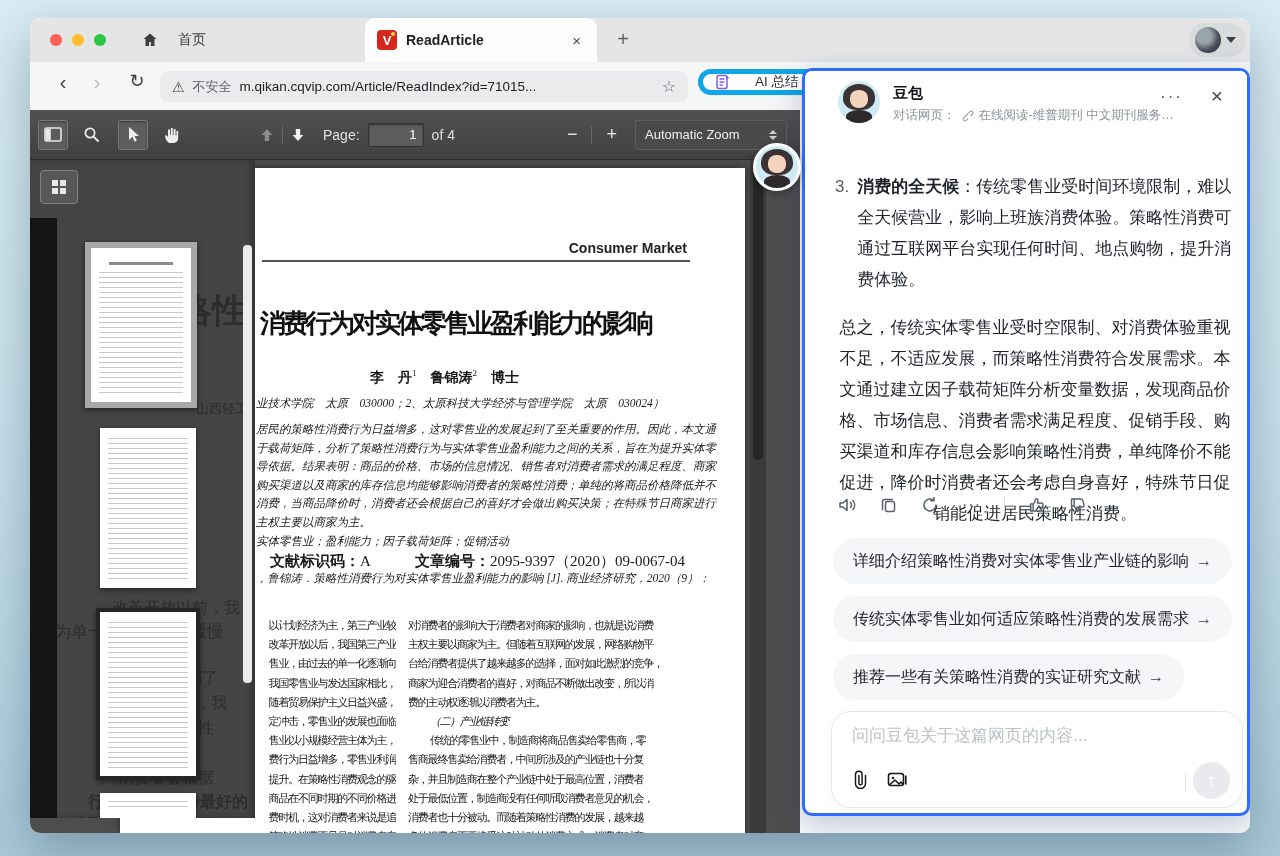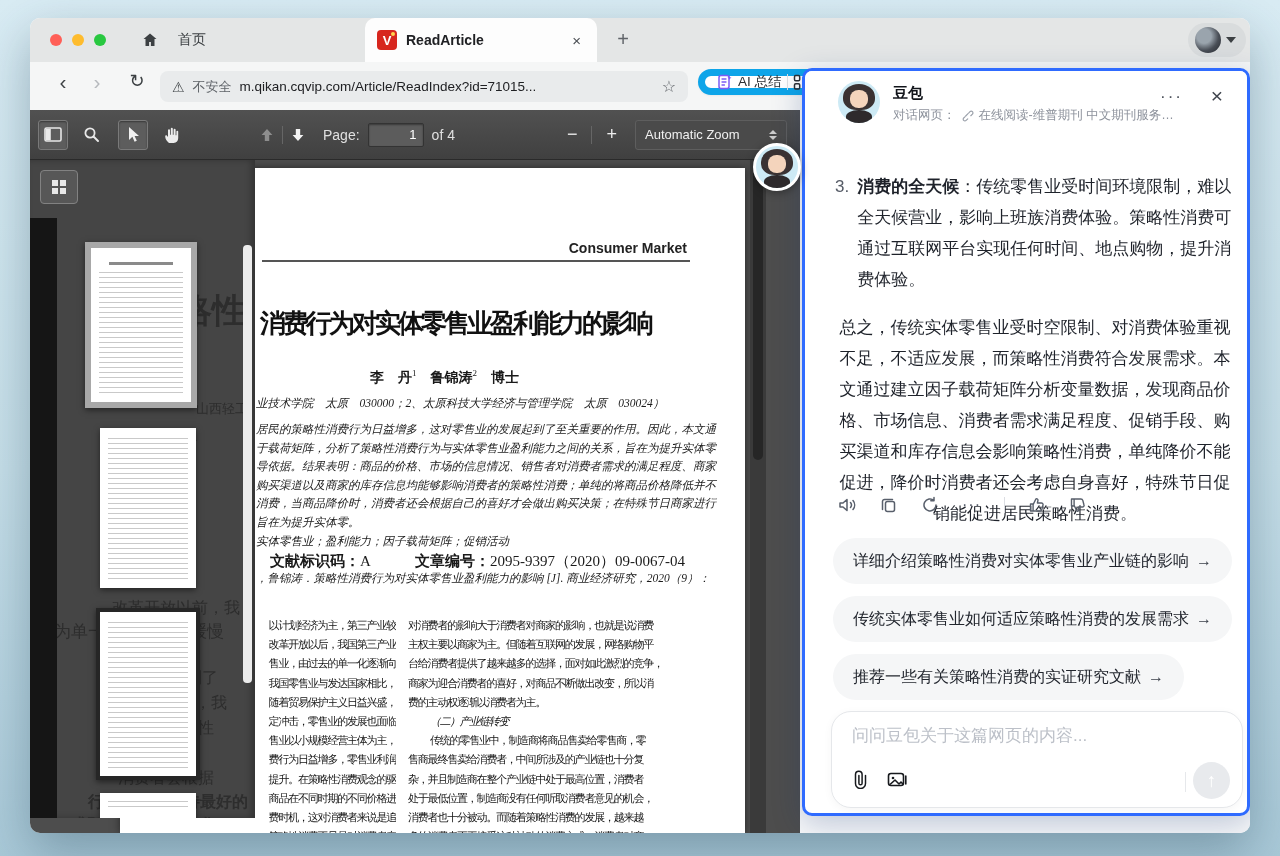--- a/index.html
+++ b/index.html
@@ -24,21 +24,21 @@
   .caret { width:0; height:0; border-left:5px solid transparent; border-right:5px solid transparent; border-top:6px solid #3c4043; }
 
   
   #urlrow { position:absolute; left:0; top:44px; width:100%; height:48px; background:#f5f6f6; }
   .navbtn { position:absolute; top:8px; font-size:21px; color:#3c4043; width:30px; text-align:center; }
   #urlfield { position:absolute; left:130px; top:9px; width:528px; height:31px; background:#e9ebec; border-radius:8px; display:flex; align-items:center; padding:0 12px; gap:8px; }
   #urlfield .warn { font-size:14px; color:#3c4043; }
   #urlfield .warnlbl { font-size:13px; color:#5f6368; }
   #urlfield .url { font-size:13.5px; color:#202124; flex:1; white-space:nowrap; overflow:hidden; }
   #urlfield .star { font-size:16px; color:#5f6368; }
-  #ai-pill { position:absolute; left:668px; top:7px; height:26px; background:#fff; border:7px solid #0ea5e9; border-radius:18px; display:flex; align-items:center; padding:0 12px; gap:5px; box-shadow:0 1px 2px rgba(0,0,0,.05); }
+  #ai-pill { position:absolute; left:668px; top:7px; height:26px; background:#fff; border:5px solid #0ea5e9; border-radius:18px; display:flex; align-items:center; padding:0 12px; gap:24px; box-shadow:0 1px 2px rgba(0,0,0,.05); }
   #ai-pill .lbl { font-size:13.5px; color:#2b2f33; }
   #ai-pill .sep { width:1px; height:16px; background:#dfe1e4; }
 
   
   #pdf-area { position:absolute; left:0; top:92px; width:770px; height:723px; background:#4d4d4d; overflow:hidden; }
   #right-under { position:absolute; left:770px; top:92px; right:0; height:723px; background:#f7f8f9; }
 
   #pdf-toolbar { position:absolute; left:0; top:0; width:874px; height:50px; background:linear-gradient(#515151,#404040); border-bottom:1px solid #2a2a2a; display:flex; align-items:center; color:#e6e6e6; }
   .tbtn { width:30px; height:30px; margin-left:8px; border-radius:3px; display:flex; align-items:center; justify-content:center; }
   .tbtn.active { background:#5d5d5d; border:1px solid #7a7a7a; box-shadow:inset 0 1px 2px rgba(0,0,0,.4); }
@@ -191,21 +191,21 @@
       <div id="pg-authors">
         <span>李　丹</span><sup>1</sup>　<span>鲁锦涛</span><sup>2</sup>　<span>博士</span>
       </div>
       <div id="pg-affil">业技术学院　太原　030000；2、太原科技大学经济与管理学院　太原　030024）</div>
       <div id="pg-abstract">
         <div>居民的策略性消费行为日益增多，这对零售业的发展起到了至关重要的作用。因此，本文通</div>
           <div>于载荷矩阵，分析了策略性消费行为与实体零售业盈利能力之间的关系，旨在为提升实体零</div>
           <div>导依据。结果表明：商品的价格、市场的信息情况、销售者对消费者需求的满足程度、商家</div>
           <div>购买渠道以及商家的库存信息均能够影响消费者的策略性消费；单纯的将商品价格降低并不</div>
           <div>消费，当商品降价时，消费者还会根据自己的喜好才会做出购买决策；在特殊节日商家进行</div>
-          <div>旨在为提升实体零。</div>
+          <div>主权主要以商家为主。</div>
           <div style="margin-top:1px">实体零售业；盈利能力；因子载荷矩阵；促销活动</div>
       </div>
       <div id="pg-meta">
         <b>文献标识码：</b><span>A　　　</span><b>文章编号：</b><span>2095-9397（2020）09-0067-04</span>
       </div>
       <div id="pg-cite">，鲁锦涛．策略性消费行为对实体零售业盈利能力的影响 [J]. 商业经济研究，2020（9）：</div>
       <div class="pcol" id="col-left">
         <div>以计划经济为主，第三产业较</div>
           <div>改革开放以后，我国第三产业</div>
           <div>售业，由过去的单一化逐渐向</div>

